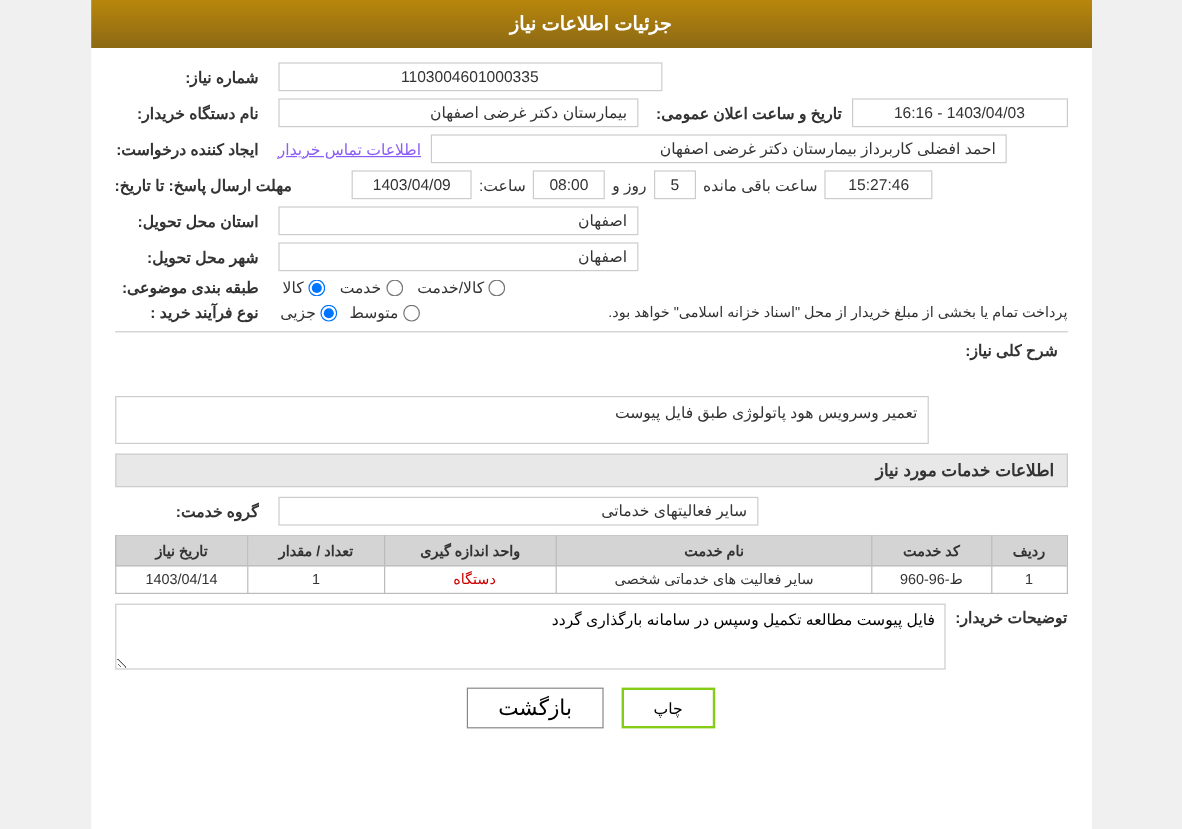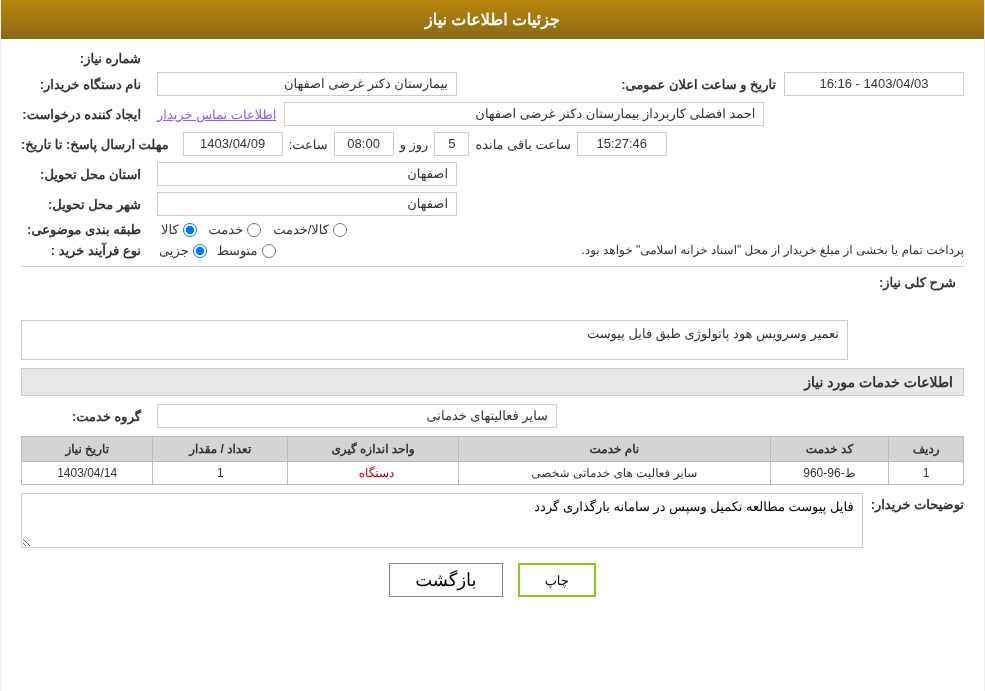--- a/index.html
+++ b/index.html
@@ -4,21 +4,21 @@
   <style>
     * { box-sizing: border-box; margin: 0; padding: 0; }
     body {
       font-family: Tahoma, Arial, sans-serif;
       background: #f0f0f0;
       direction: rtl;
       font-size: 13px;
       color: #333;
     }
     .page-wrapper {
-      width: 983px;
+      width: 834px;
       min-height: 691px;
       background: #fff;
       margin: 0 auto;
     }
     .header-bar {
       background: linear-gradient(to bottom, #b8860b, #8b6914);
       color: #fff;
       text-align: center;
       padding: 10px 15px;
       font-size: 16px;
@@ -213,20 +213,21 @@
 
 <div class="page-wrapper">
 
   <div class="header-bar">
     <span>جزئیات اطلاعات نیاز</span>
   </div>
 
   <div class="content-area">
 
     <div class="two-col-row">
+      <div class="value-box value-box-wide" style="min-width:320px; text-align:center;">1103004601000335</div>
       <div class="label">شماره نیاز:</div>
     </div>
 
     <div class="two-col-row" style="justify-content: space-between;">
       <div style="display:flex; align-items:center; gap:8px;">
         <div class="value-box" style="min-width:180px; text-align:center;">1403/04/03 - 16:16</div>
         <div class="label-inline">تاریخ و ساعت اعلان عمومی:</div>
       </div>
       <div style="display:flex; align-items:center; gap:8px;">
         <div class="value-box value-box-wide" style="min-width:300px; ">بیمارستان دکتر غرضی اصفهان</div>
@@ -242,21 +243,21 @@
       </div>
     </div>
 
     <div class="date-time-row">
       <div class="small-box" style="min-width:90px; text-align:center;">15:27:46</div>
       <span>ساعت باقی مانده</span>
       <div class="small-box" style="min-width:35px; text-align:center;">5</div>
       <span>روز و</span>
       <div class="small-box" style="min-width:60px; text-align:center;">08:00</div>
       <span>ساعت:</span>
-      <div class="small-box" style="min-width:100px; text-align:center;">1403/04/09</div>
+      <div class="small-box" style="min-width:100px; text-align:center;margin-left:36px;">1403/04/09</div>
       <div class="label" style="min-width:auto;">مهلت ارسال پاسخ: تا تاریخ:</div>
     </div>
 
     <div class="two-col-row">
       <div class="value-box value-box-medium" style="max-width:440px; text-align:right;">اصفهان</div>
       <div class="label">استان محل تحویل:</div>
     </div>
 
     <div class="two-col-row">
       <div class="value-box value-box-medium" style="max-width:440px; text-align:right;">اصفهان</div>

